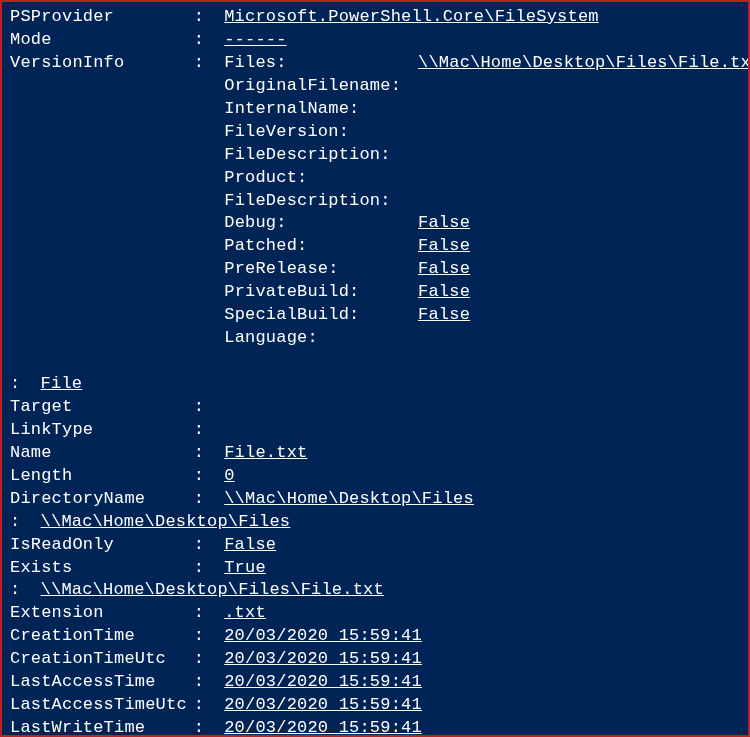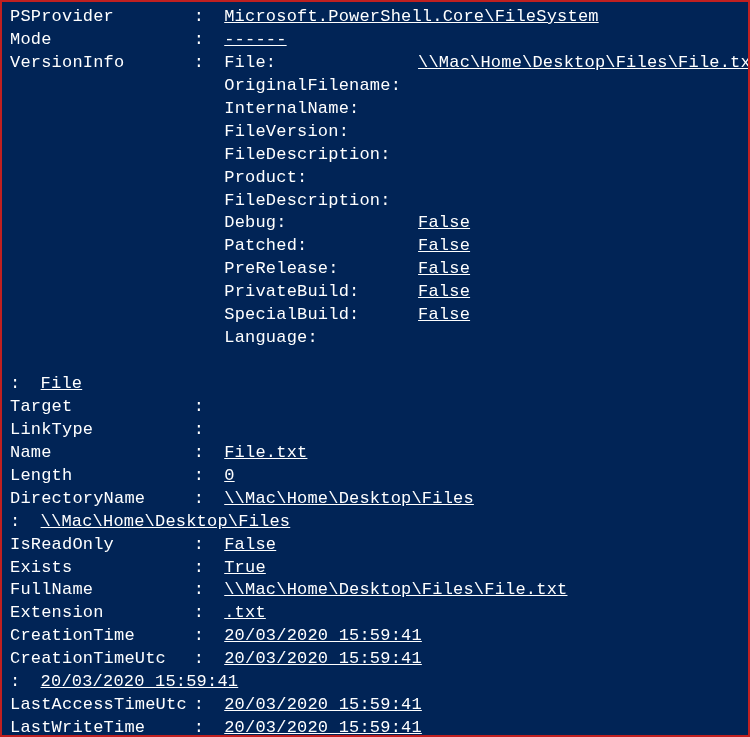--- a/index.html
+++ b/index.html
@@ -48,21 +48,21 @@
 
   <div class="row">
     <span class="key-col">PSProvider</span><span class="colon-col">: </span><span class="val-col">Microsoft.PowerShell.Core\FileSystem</span>
   </div>
 
   <div class="row">
     <span class="key-col">Mode</span><span class="colon-col">: </span><span class="val-col">------</span>
   </div>
 
   <div class="row">
-    <span class="key-col">VersionInfo</span><span class="colon-col">: </span><span class="vi-key">File:</span><span class="val-col">\\Mac\Home\Desktop\Files\File.txt</span>
+    <span class="key-col">VersionInfo</span><span class="colon-col">: </span><span class="vi-key">Files:</span><span class="val-col">\\Mac\Home\Desktop\Files\File.txt</span>
   </div>
   <div class="row">
     <span class="vi-indent"></span><span class="vi-key">OriginalFilename:</span><span class="val-col"></span>
   </div>
   <div class="row">
     <span class="vi-indent"></span><span class="vi-key">InternalName:</span><span class="val-col"></span>
   </div>
   <div class="row">
     <span class="vi-indent"></span><span class="vi-key">FileVersion:</span><span class="val-col"></span>
   </div>
@@ -117,33 +117,33 @@
   <div class="row">
     <span class="colon-col">: </span><span class="val-col">\\Mac\Home\Desktop\Files</span>
   </div>
   <div class="row">
     <span class="key-col">IsReadOnly</span><span class="colon-col">: </span><span class="val-col">False</span>
   </div>
   <div class="row">
     <span class="key-col">Exists</span><span class="colon-col">: </span><span class="val-col">True</span>
   </div>
   <div class="row">
-    <span class="key-col">FullName</span><span class="colon-col">: </span><span class="val-col">\\Mac\Home\Desktop\Files\File.txt</span>
+    <span class="colon-col">: </span><span class="val-col">\\Mac\Home\Desktop\Files\File.txt</span>
   </div>
   <div class="row">
     <span class="key-col">Extension</span><span class="colon-col">: </span><span class="val-col">.txt</span>
   </div>
   <div class="row">
     <span class="key-col">CreationTime</span><span class="colon-col">: </span><span class="val-col">20/03/2020 15:59:41</span>
   </div>
   <div class="row">
     <span class="key-col">CreationTimeUtc</span><span class="colon-col">: </span><span class="val-col">20/03/2020 15:59:41</span>
   </div>
   <div class="row">
-    <span class="colon-col">: </span><span class="val-col">20/03/2020 15:59:41</span>
+    <span class="key-col">LastAccessTime</span><span class="colon-col">: </span><span class="val-col">20/03/2020 15:59:41</span>
   </div>
   <div class="row">
     <span class="key-col">LastAccessTimeUtc</span><span class="colon-col">: </span><span class="val-col">20/03/2020 15:59:41</span>
   </div>
   <div class="row">
     <span class="key-col">LastWriteTime</span><span class="colon-col">: </span><span class="val-col">20/03/2020 15:59:41</span>
   </div>
 
 </div>
 

